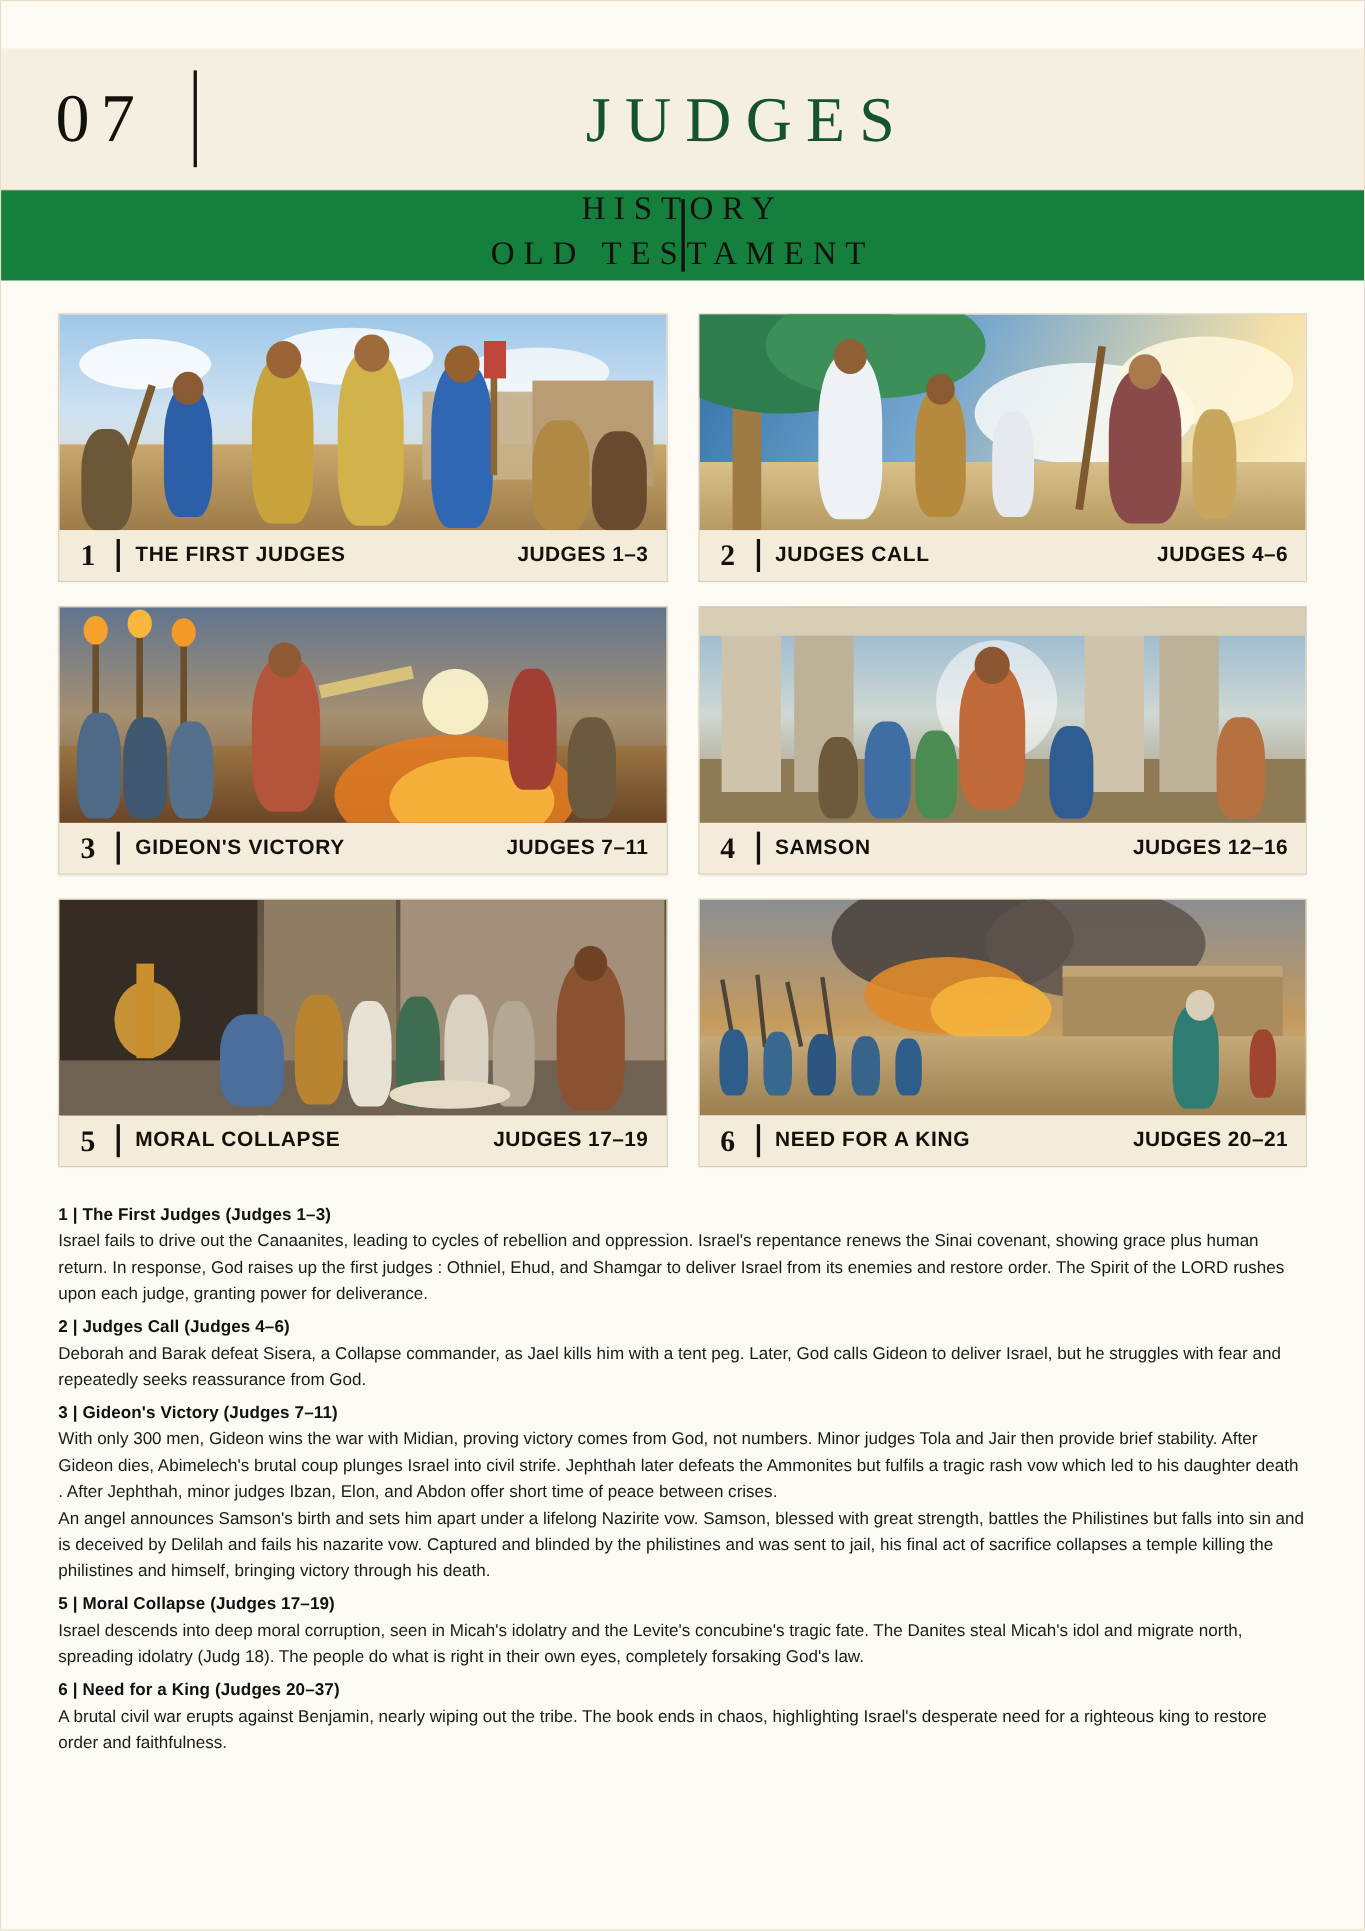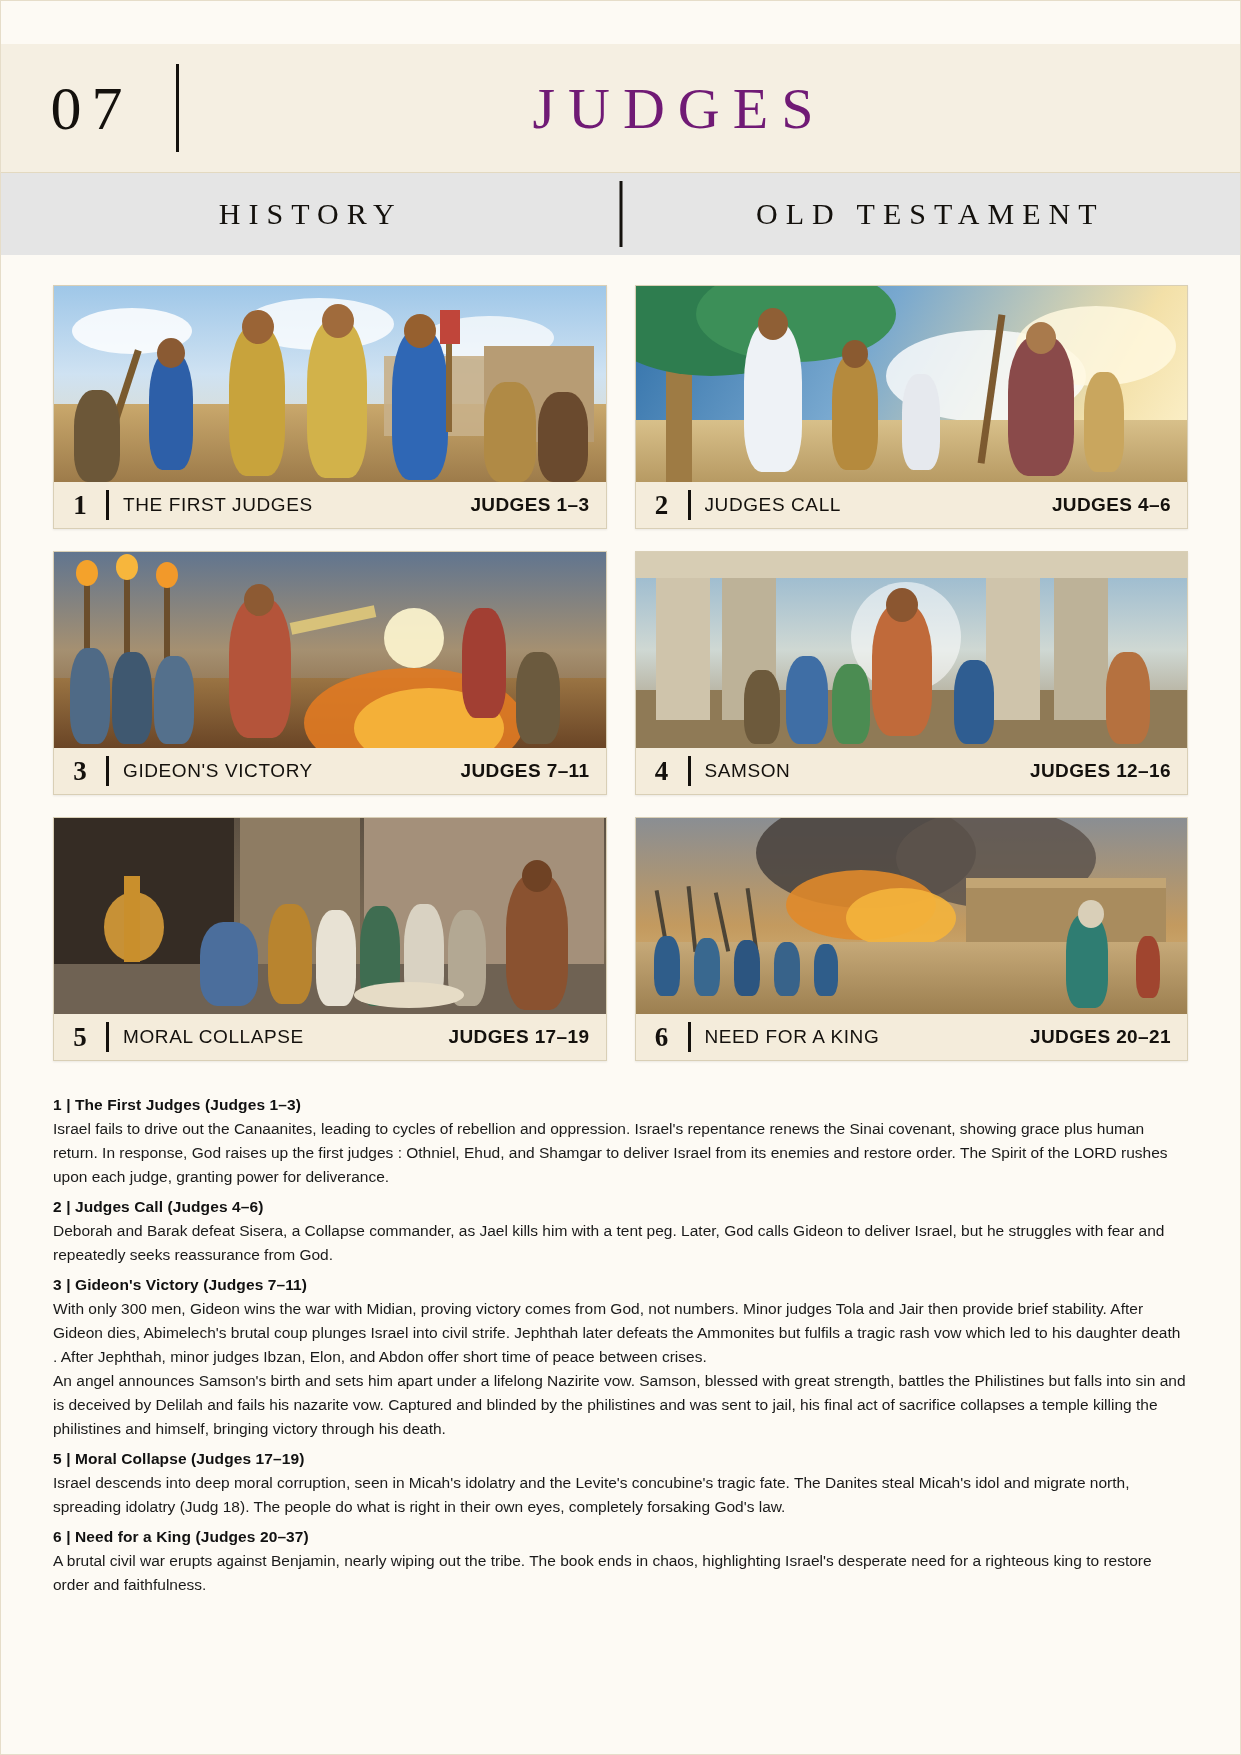--- a/index.html
+++ b/index.html
@@ -47,30 +47,31 @@
     width: 3px;
     height: 88px;
     background: #14110d;
   }
   .book-title {
     flex: 1;
     text-align: center;
     font-family: "Liberation Serif", serif;
     font-size: 58px;
     letter-spacing: 13px;
-    color: #701a75;
+    color: #14532d;
     padding-right: 60px;
   }
 
   .subbar {
     height: 82px;
-    background: #e5e5e5;
+    background: #15803d;
     display: flex;
     align-items: center;
     position: relative;
+    flex-direction: column;
   }
   .subbar .cell {
     flex: 1;
     text-align: center;
     font-family: "Liberation Serif", serif;
     font-size: 30px;
     letter-spacing: 8px;
     color: #14110d;
   }
   .subbar .divider {
@@ -119,21 +120,21 @@
     color: #14110d;
   }
   .card-bar .sep {
     width: 3px;
     height: 30px;
     background: #14110d;
     margin-right: 14px;
   }
   .card-title {
     font-size: 19px;
-    font-weight: normal;
+    font-weight: bold;
     letter-spacing: 0.6px;
     color: #14110d;
     flex: 1;
     white-space: nowrap;
     overflow: hidden;
   }
   .card-ref {
     font-size: 19px;
     font-weight: bold;
     letter-spacing: 0.4px;

